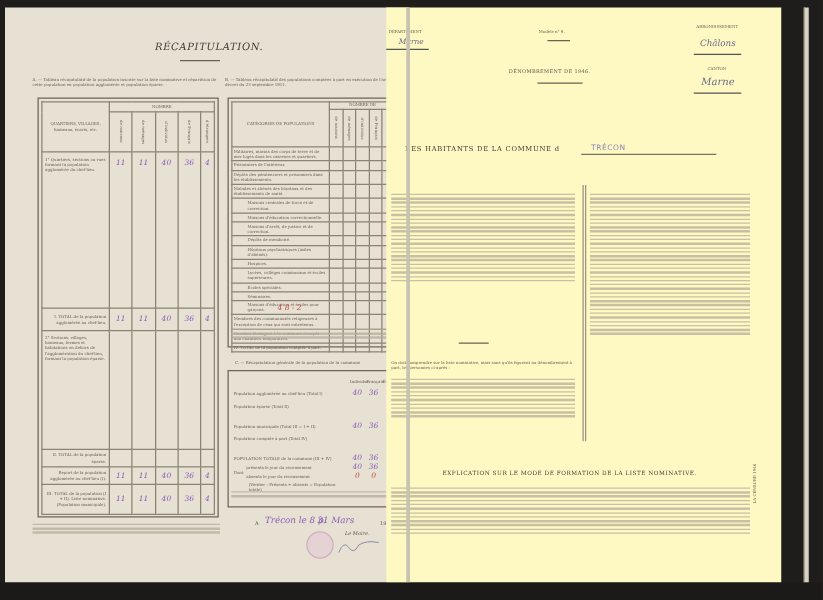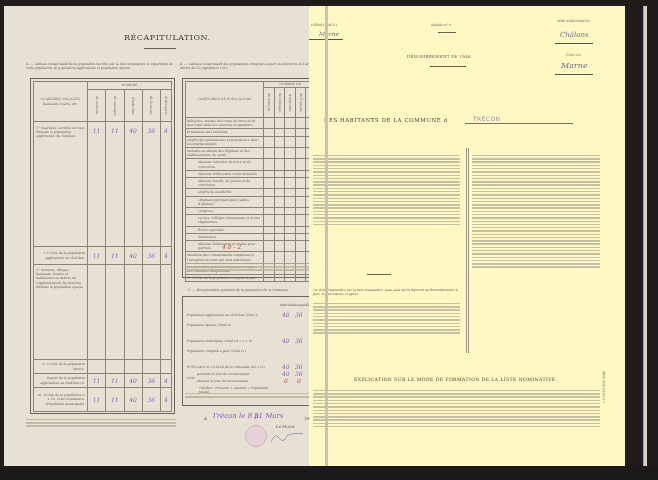--- a/index.html
+++ b/index.html
@@ -9,21 +9,21 @@
   .page { position: absolute; top: 6px; height: 460px; background: #e6e1d3; }
   .page.left { left: 4px; width: 322px; border-right: 1px solid #b8b1a0; }
   .page.right { left: 309px; width: 316px; background: #fef9c3; }
   .spine { position: absolute; left: 325px; top: 6px; width: 3px; height: 460px; background: #c9c2b0; }
   .edge { position: absolute; left: 643px; top: 6px; width: 4px; height: 460px; background: #d8d2c2; border-left: 1px solid #a9a290; }
   .bottom-bar { position: absolute; left: 0; top: 466px; width: 658px; height: 14px; background: #1c1a18; }
 
   .abs { position: absolute; }
   .tiny { font-size: 3.2px; line-height: 4.2px; color: #6a6255; }
   .small { font-size: 4px; line-height: 5px; color: #5f574a; }
-  .title { font-size: 8px; letter-spacing: 0.5px; color: #443d33; }
+  .title { font-size: 8px; letter-spacing: 0.5px; color: #443d33; font-style: italic; }
   .hand { font-family: "DejaVu Serif", serif; font-style: italic; color: #8a5cb8; font-size: 6px; }
   .hand-red { font-style: italic; color: #c74444; font-size: 6px; }
   .rule { position: absolute; height: 1px; background: #6a6255; }
 
   table.form { border-collapse: collapse; position: absolute; }
   table.form td, table.form th { border: 0.6px solid #8b8373; font-weight: normal; vertical-align: middle; text-align: center; }
   .boxed { position: absolute; border: 1.5px solid #6d6558; }
   .textline { height: 1.4px; background: #b4ac9b; margin: 1.9px 0; opacity: 0.75; }
   .para { position: absolute; }
   .stamp { position: absolute; width: 22px; height: 22px; border-radius: 50%; border: 1px solid #c9a3b6; background: #e4cfd6; opacity: 0.8; }

